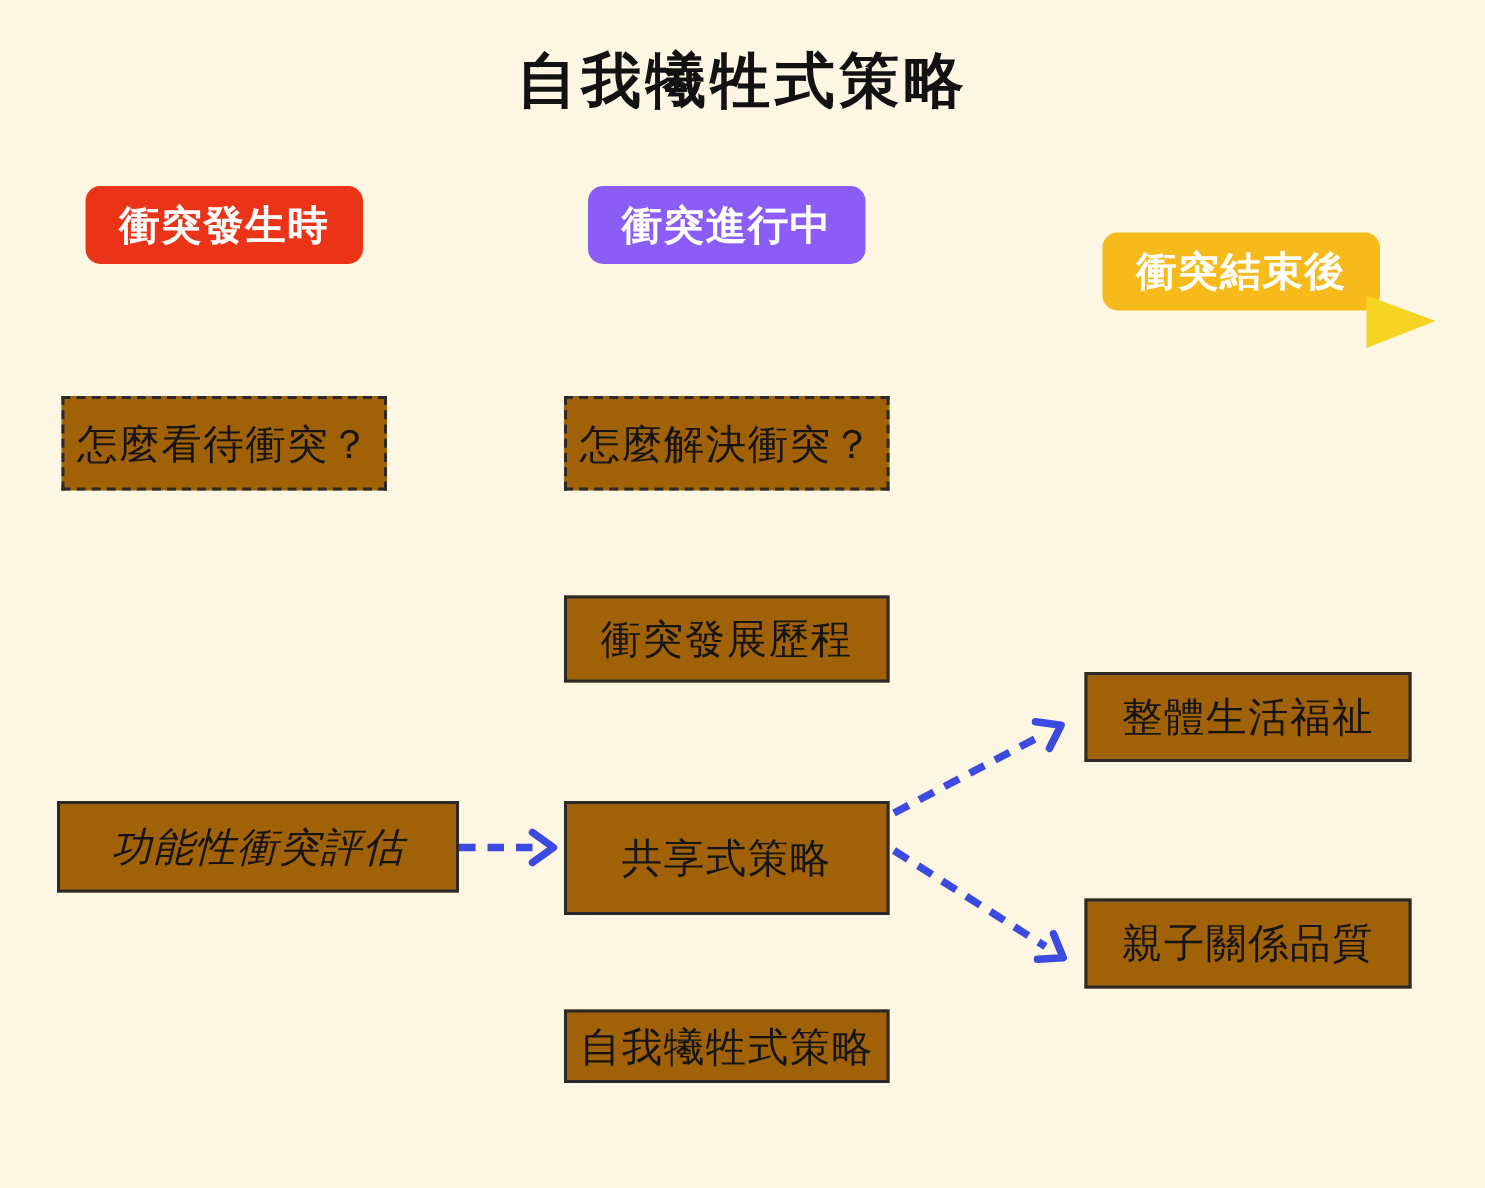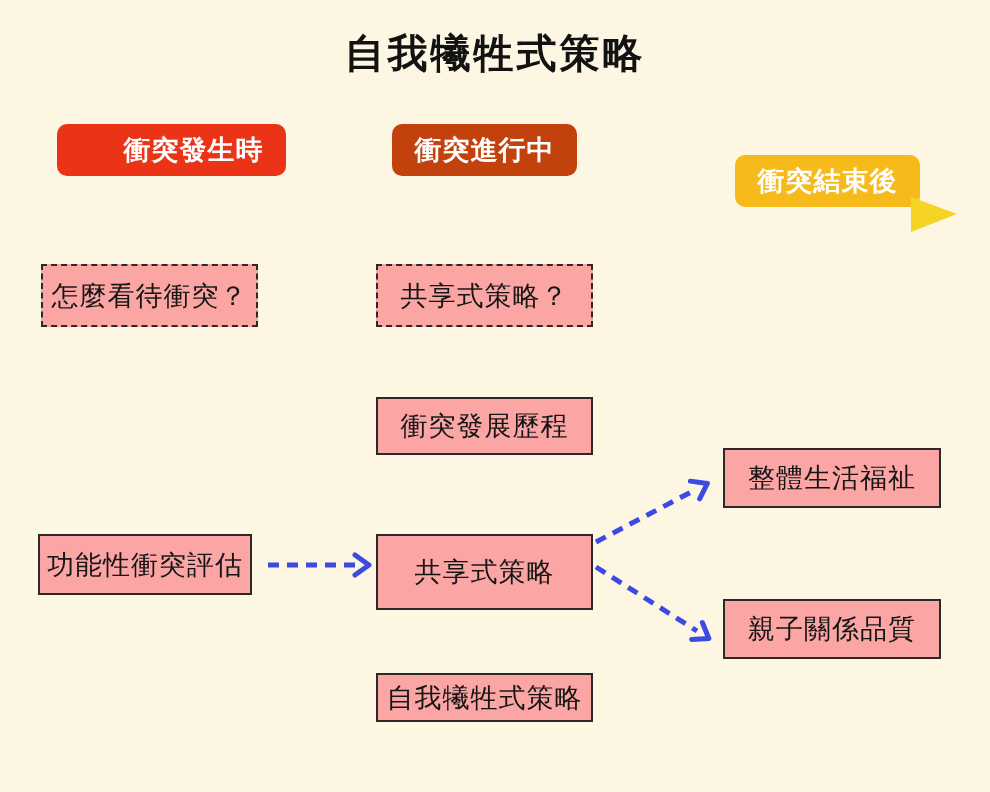--- a/index.html
+++ b/index.html
@@ -41,38 +41,38 @@
     align-items: center;
     justify-content: center;
     letter-spacing: 1px;
   }
   .badge-1 { left: 57px; }
   .badge-2 { left: 392px; }
   .badge-3 { left: 735px; margin-top: 31px; }
 
   .box {
     position: absolute;
-    background: #fca5a5;
+    background: #a16207;
     display: flex;
     align-items: center;
     justify-content: center;
     font-size: 27px;
     color: #151515;
     letter-spacing: 1px;
     box-sizing: border-box;
   }
   .box-dashed { border: 2px dashed #2a2a2a; }
   .box-solid  { border: 2px solid  #2a2a2a; }
 
   .q1 { left: 41px;  top: 264px; width: 217px; height: 63px; }
   .q2 { left: 376px; top: 264px; width: 217px; height: 63px; }
   .q3 { left: 723px; top: 264px; width: 217px; height: 63px; }
 
   .n-self-directed    { left: 376px; top: 397px; width: 217px; height: 58px; }
-  .n-assessment       { left: 38px;  top: 534px; width: 214px; height: 61px; }
+  .n-assessment       { left: 38px;  top: 534px; width: 268px; height: 61px; font-style: italic; }
   .n-shared           { left: 376px; top: 534px; width: 217px; height: 76px; }
   .n-wellbeing        { left: 723px; top: 448px; width: 218px; height: 60px; }
   .n-relationship     { left: 723px; top: 599px; width: 218px; height: 60px; }
   .n-self-sacrificing { left: 376px; top: 673px; width: 217px; height: 49px; }
 
   .overlay {
     position: absolute;
     left: 0;
     top: 0;
     width: 990px;
@@ -80,22 +80,22 @@
     pointer-events: none;
   }
 </style>
 </head>
 <body>
 
 <div class="canvas">
 
   <h1 class="title">自我犧牲式策略</h1>
 
-  <div class="badge badge-1" style="background-color: rgb(234, 51, 23); padding-left: 44px;">衝突發生時</div>
-  <div class="badge badge-2" style="background-color: #c2410c;">衝突進行中</div>
+  <div class="badge badge-1" style="background-color: rgb(234, 51, 23);">衝突發生時</div>
+  <div class="badge badge-2" style="background-color: #8b5cf6;">衝突進行中</div>
   <div class="badge badge-3" style="background-color: rgb(246, 186, 27);">衝突結束後</div>
 
   <svg class="overlay" viewBox="0 0 990 792" xmlns="http://www.w3.org/2000/svg">
     <defs>
       <linearGradient id="timeline-grad" x1="0" y1="0" x2="1" y2="0">
         <stop offset="0%" stop-color="#e42311"></stop>
         <stop offset="50%" stop-color="#e97e17"></stop>
         <stop offset="100%" stop-color="#f6d424"></stop>
       </linearGradient>
       <marker id="chev" markerUnits="userSpaceOnUse" markerWidth="26" markerHeight="30" refX="6" refY="14" orient="auto">
@@ -105,21 +105,21 @@
 
     <line x1="40" y1="214" x2="915" y2="214" stroke="url(#timeline-grad)" stroke-width="8"></line>
     <polygon points="911,197 957,214 911,232" fill="#f6d424"></polygon>
 
     <path d="M 268 565 L 355 565" fill="none" stroke-width="5" stroke-dasharray="11 8" marker-end="url(#chev)" stroke="#3b4ae0"></path>
     <path d="M 596 542 L 695 490" fill="none" stroke-width="5" stroke-dasharray="11 8" marker-end="url(#chev)" stroke="#3b4ae0"></path>
     <path d="M 596 567 L 697 631" fill="none" stroke-width="5" stroke-dasharray="11 8" marker-end="url(#chev)" stroke="#3b4ae0"></path>
   </svg>
 
   <div class="box box-dashed q1">怎麼看待衝突？</div>
-  <div class="box box-dashed q2">共享式策略？</div>
+  <div class="box box-dashed q2">怎麼解決衝突？</div>
 
   <div class="box box-solid n-self-directed">衝突發展歷程</div>
   <div class="box box-solid n-assessment">功能性衝突評估</div>
   <div class="box box-solid n-shared">共享式策略</div>
   <div class="box box-solid n-wellbeing">整體生活福祉</div>
   <div class="box box-solid n-relationship">親子關係品質</div>
   <div class="box box-solid n-self-sacrificing">自我犧牲式策略</div>
 
 </div>
 

